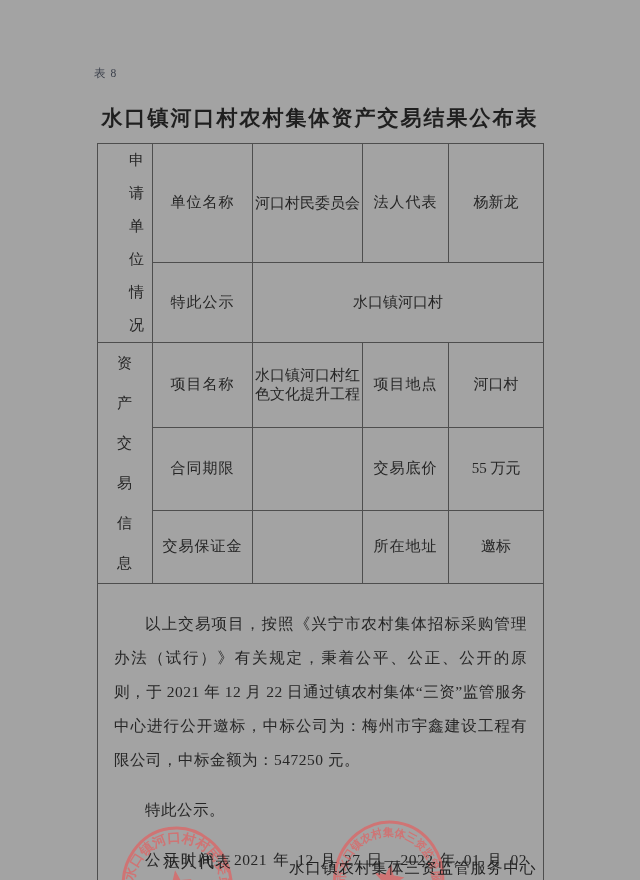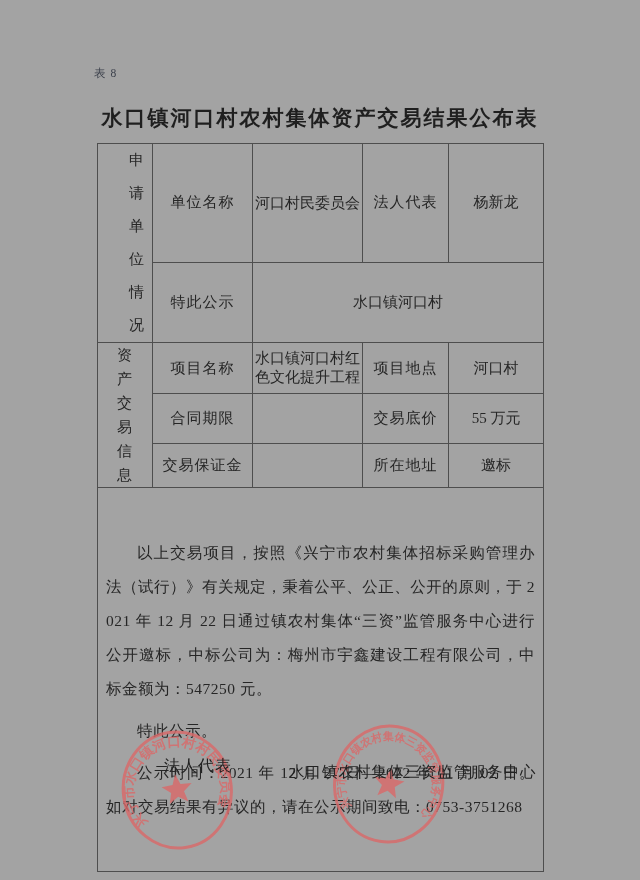--- a/index.html
+++ b/index.html
@@ -23,31 +23,31 @@
     position:absolute; left:97px; top:143px; width:446px;
     border-collapse:collapse; table-layout:fixed;
   }
   table.grid td {
     border:1.4px solid #4e4e4e; padding:0;
     font-size:15px; text-align:center; vertical-align:middle;
     word-break:break-all; color:#262626;
   }
   .vstack { width:2em; margin:0 auto; letter-spacing:1px; }
   .lh33 { line-height:33px;margin-left:24px; }
-  .lh40 { line-height:24px; }
+  .lh40 { line-height:40px; }
   .lbl { letter-spacing:1px; }
   .val-left { text-align:left; padding-left:9px; line-height:30px; }
   .val-left2 { text-align:left; padding-left:9px;margin-top:36px; }
   .small { font-size:13px; line-height:19px; padding:0 4px; }
   .bigcell {
     vertical-align:top; text-align:left; position:relative;
     padding:2px 9px 0 9px;
   }
   .bigcell p {
-    margin:8px; text-indent:2em; line-height:34px;
+    margin:16px; text-indent:2em; line-height:34px;
     font-size:15.5px; letter-spacing:0.5px; text-align:justify;
   }
   .stamp { position:absolute; opacity:0.82; }
   .stamp-left  { left:14px;  top:230px; transform:rotate(-8deg); }
   .stamp-right { left:226px; top:224px; transform:rotate(9deg); }
   .overlay {
     position:absolute; text-align:center; font-size:16px;
     color:#222; letter-spacing:1px; white-space:nowrap;
   }
   .sig-left-1  { left:40px;  top:268px; width:120px; }

